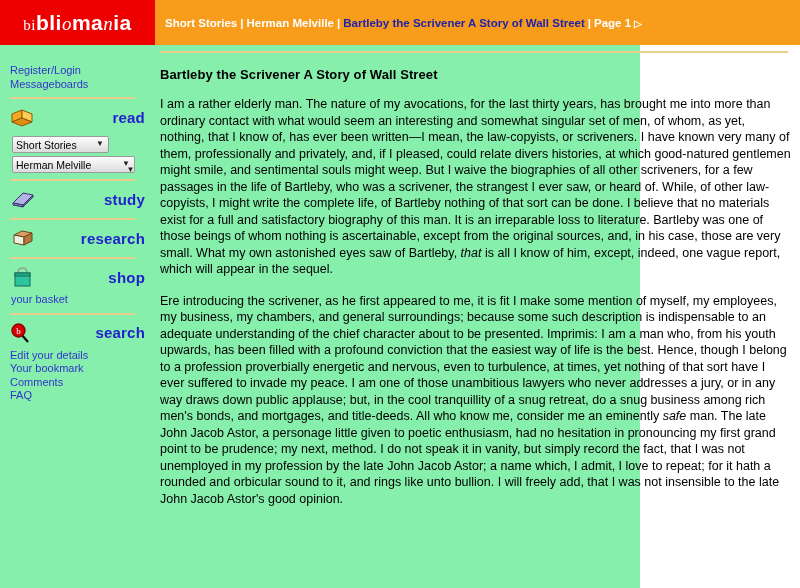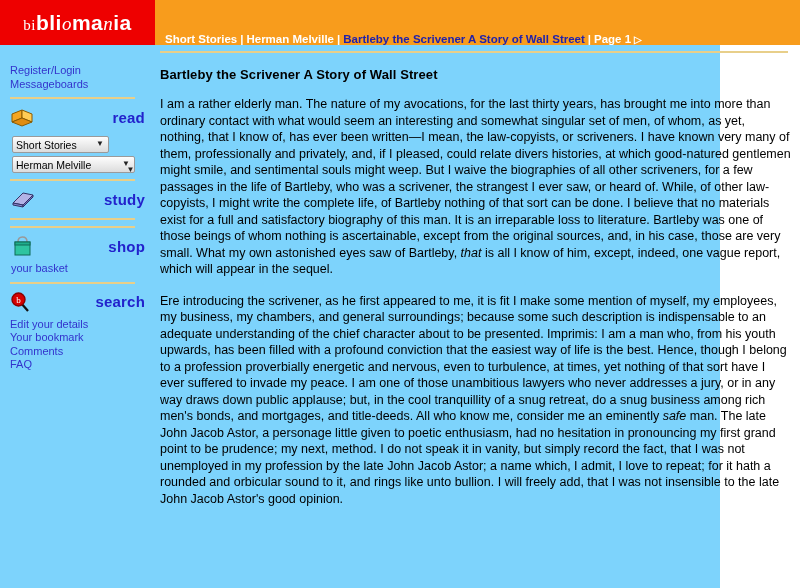--- a/index.html
+++ b/index.html
@@ -3,21 +3,21 @@
 <meta charset="utf-8">
 <style>
   * { box-sizing: border-box; }
   html, body {
     margin: 0; padding: 0;
     width: 800px; height: 588px;
     background: #ffffff;
     font-family: "Liberation Sans", sans-serif;
     overflow: hidden;
   }
-  #page { position: relative; width: 720px; height: 588px; background: #7dd3fc; }
+  #page { position: relative; width: 640px; height: 588px; background: #86efac; }
 
   
   .masthead { position: relative; height: 45px; width: 800px; }
   .logo-block {
     position: absolute; left: 0; top: 0;
     width: 155px; height: 45px;
     background: #ee0000;
     display: flex; align-items: center; justify-content: center;
   }
   .logo-text {
@@ -29,21 +29,21 @@
   }
   .logo-text .sm { font-size: 15px; font-family: "Liberation Serif", serif; }
   .logo-text .lg { font-size: 21px; font-weight: bold; font-family: "Liberation Sans", sans-serif; }
   .logo-text .it { font-size: 19px; font-style: italic; font-family: "Liberation Serif", serif; }
   .logo-text .itn { font-size: 19px; font-style: italic; font-family: "Liberation Serif", serif; }
 
   .navbar {
     position: absolute; left: 155px; top: 0;
     width: 645px; height: 45px;
     background: #f89c1c;
-    display: flex; align-items: flex-end;
+    display: flex; align-items: center;
     padding-left: 10px;
   }
   .crumbs { font-size: 11.5px; font-weight: bold; white-space: nowrap; }
   .crumb { color: #ffffff; }
   .crumb.current { color: #2222aa; }
   .crumb-sep { color: #ffffff; padding: 0 3px; }
   .crumb-arrow { color: #ffffff; font-size: 10px; padding-left: 3px; }
 
   
   .content-area { position: relative; width: 800px; height: 543px; }
@@ -190,20 +190,30 @@
             <path d="M3 15 L13 17 L13 19 L3 17 Z" fill="#8a8ad0" stroke="#333366" stroke-width="1"></path>
             <path d="M13 17 L23 7 L23 9 L13 19 Z" fill="#6f6fc0" stroke="#333366" stroke-width="1"></path>
           </svg>
         </span>
         <span class="section-label">study</span>
       </div>
 
       <div class="rule"></div>
 
       
+      <div class="section-row">
+        <span class="icon-box">
+          <svg width="26" height="22" viewBox="0 0 26 22">
+            <path d="M4 8 L12 4 L22 6 L14 10 Z" fill="#d9a066" stroke="#6b4518" stroke-width="1"></path>
+            <path d="M4 8 L14 10 L14 18 L4 16 Z" fill="#f0f0e0" stroke="#6b4518" stroke-width="1"></path>
+            <path d="M14 10 L22 6 L22 14 L14 18 Z" fill="#b5783c" stroke="#6b4518" stroke-width="1"></path>
+          </svg>
+        </span>
+        <span class="section-label">research</span>
+      </div>
 
       <div class="rule"></div>
 
       
       <div class="section-row">
         <span class="icon-box">
           <svg width="26" height="22" viewBox="0 0 26 22">
             <path d="M8 7 Q8 2 12.5 2 Q17 2 17 7" fill="none" stroke="#999999" stroke-width="1.6"></path>
             <rect x="5" y="7" width="15" height="13" fill="#2ec4a0" stroke="#0e6b56" stroke-width="1"></rect>
             <rect x="5" y="7" width="15" height="3" fill="#1fae8c" stroke="#0e6b56" stroke-width="1"></rect>

